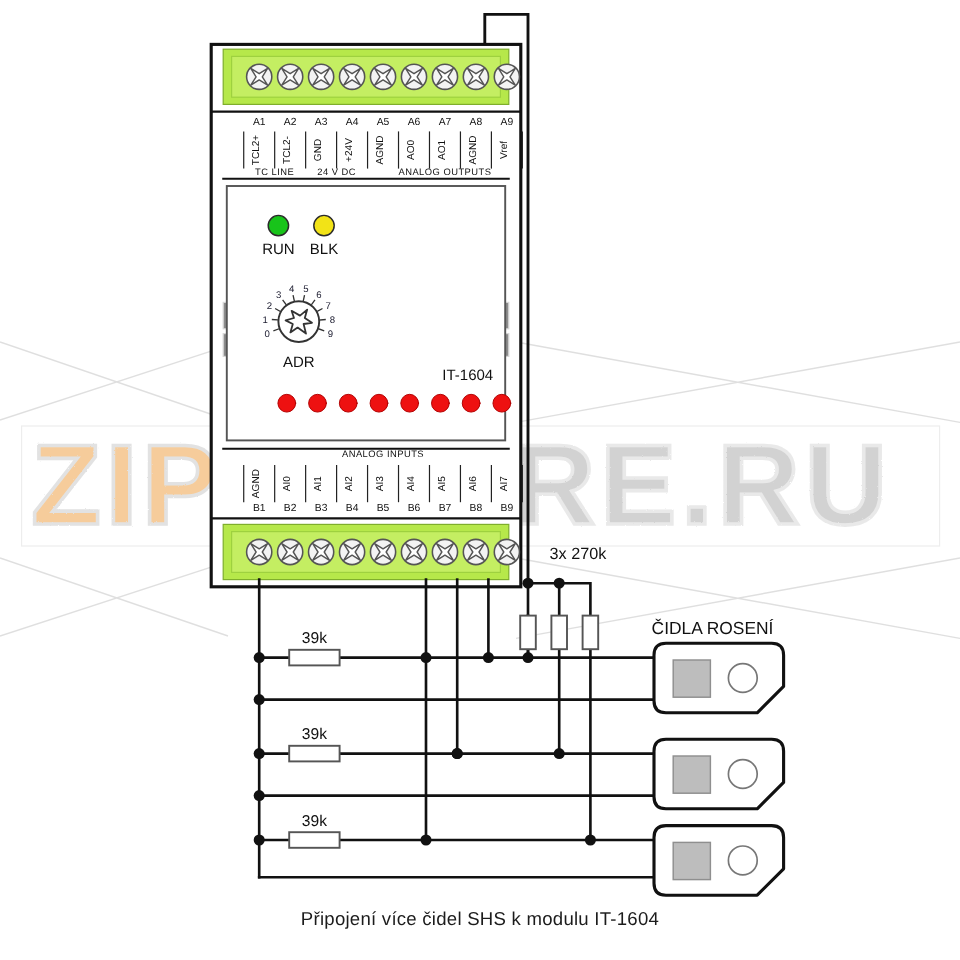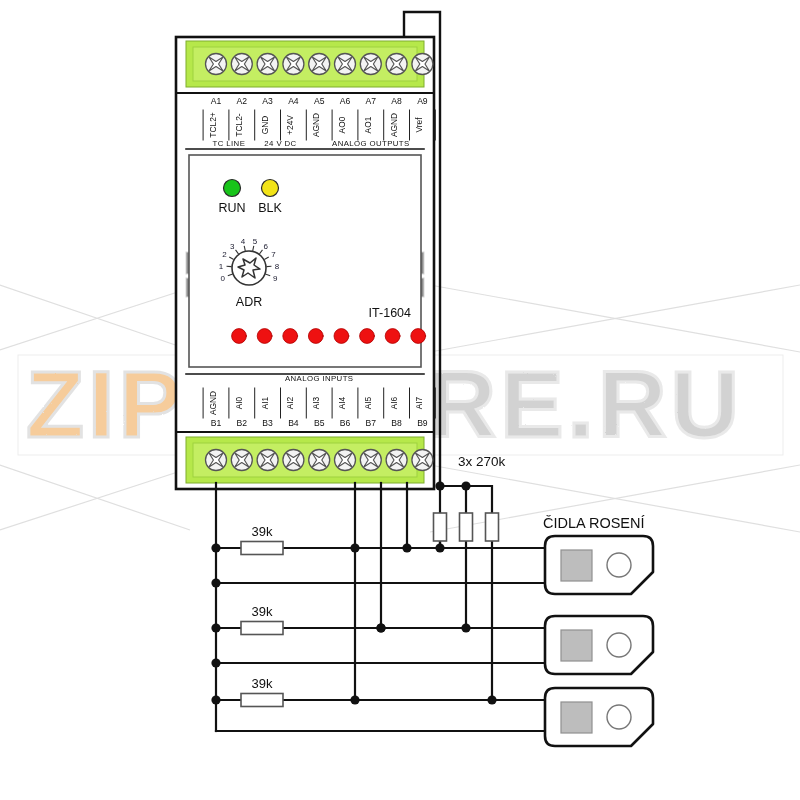--- a/index.html
+++ b/index.html
@@ -352,13 +352,14 @@
             <path d="M555 688 H643 Q653 688 653 698 V724
          L631 746 H555 Q545 746 545 736 V698 Q545 688 555 688 Z" fill="#ffffff" stroke="#111" stroke-width="2.6" stroke-linejoin="round"></path>
             <rect x="561" y="702" width="31" height="31" fill="#bdbdbd" stroke="#8f8f8f" stroke-width="1.2"></rect>
             <circle cx="619" cy="717" r="12" fill="#ffffff" stroke="#777" stroke-width="1.4"></circle>
           </g>
         </g>
 
     </g>
   </svg>
 
+  <div class="cap">Připojení více čidel SHS k modulu IT-1604</div>
 </div>
 
 </body></html>

